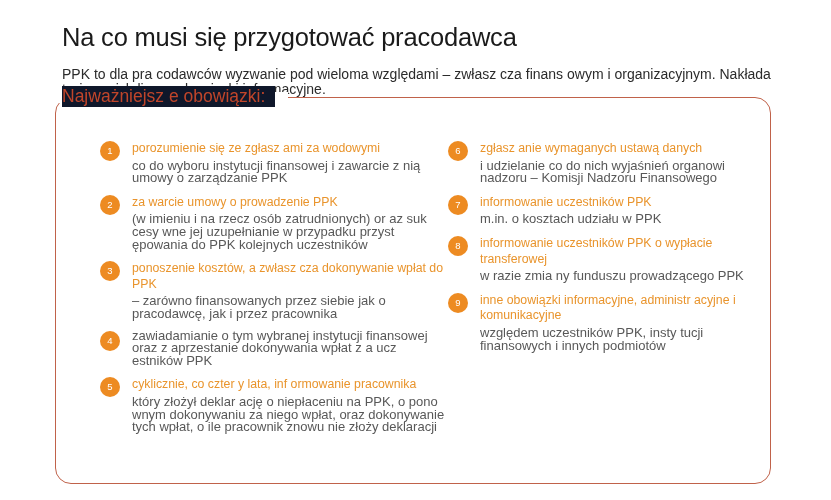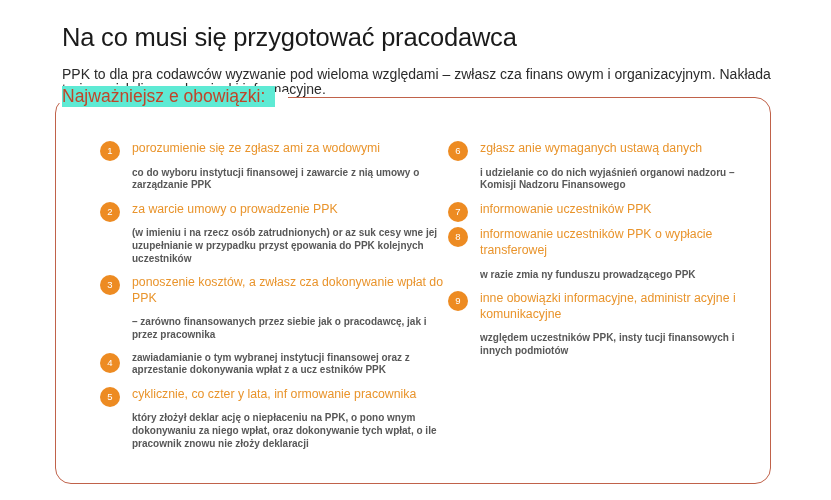--- a/index.html
+++ b/index.html
@@ -46,21 +46,21 @@
   
   .section-heading {
     position: absolute;
     left: 62px;
     top: 86px;
     font-size: 17.5px;
     color: #C0452A;
     font-weight: 400;
     white-space: nowrap;
     z-index: 3;
-    background: #5eead4;
+    background: #0f172a;
     padding-right: 10px;
   }
   .frame {
     position: absolute;
     left: 55px;
     top: 97px;
     width: 716px;
     height: 387px;
     border: 1.3px solid #C0624A;
     border-radius: 16px;
@@ -107,25 +107,25 @@
   }
   .ob-title {
     font-size: 12.3px;
     line-height: 15.6px;
     color: #E9942C;
     font-weight: 400;
     margin: 0 0 0 0;
     padding-top: 1px;
   }
   .ob-desc {
-    font-size: 10px;
+    font-size: 13px;
     line-height: 12.6px;
     color: #585858;
-    margin-top: 10px;
-    font-weight: 700;
+    margin-top: 3px;
+    font-weight: 400;
   }
 </style>
 </head>
 <body>
 
 <div class="slide">
 
   <h1 class="page-title">Na co musi się przygotować pracodawca</h1>
 
   <p class="page-intro">PPK  to dla pra codawców wyzwanie pod wieloma względami – zwłasz cza finans owym i organizacyjnym. Nakłada t eż na nich liczne obowiązki informacyjne.</p>
@@ -172,20 +172,21 @@
 
     <div class="obligation">
       <span class="num-badge">6</span>
       <div class="ob-title">zgłasz anie wymaganych ustawą danych</div>
       <div class="ob-desc">i udzielanie co do nich wyjaśnień organowi nadzoru – Komisji Nadzoru Finansowego</div>
     </div>
 
     <div class="obligation">
       <span class="num-badge">7</span>
       <div class="ob-title">informowanie uczestników PPK</div>
+      <div class="ob-desc">m.in. o kosztach udziału w PPK</div>
     </div>
 
     <div class="obligation">
       <span class="num-badge">8</span>
       <div class="ob-title">informowanie uczestników PPK o wypłacie transferowej</div>
       <div class="ob-desc">w razie zmia ny funduszu prowadzącego PPK</div>
     </div>
 
     <div class="obligation">
       <span class="num-badge">9</span>

